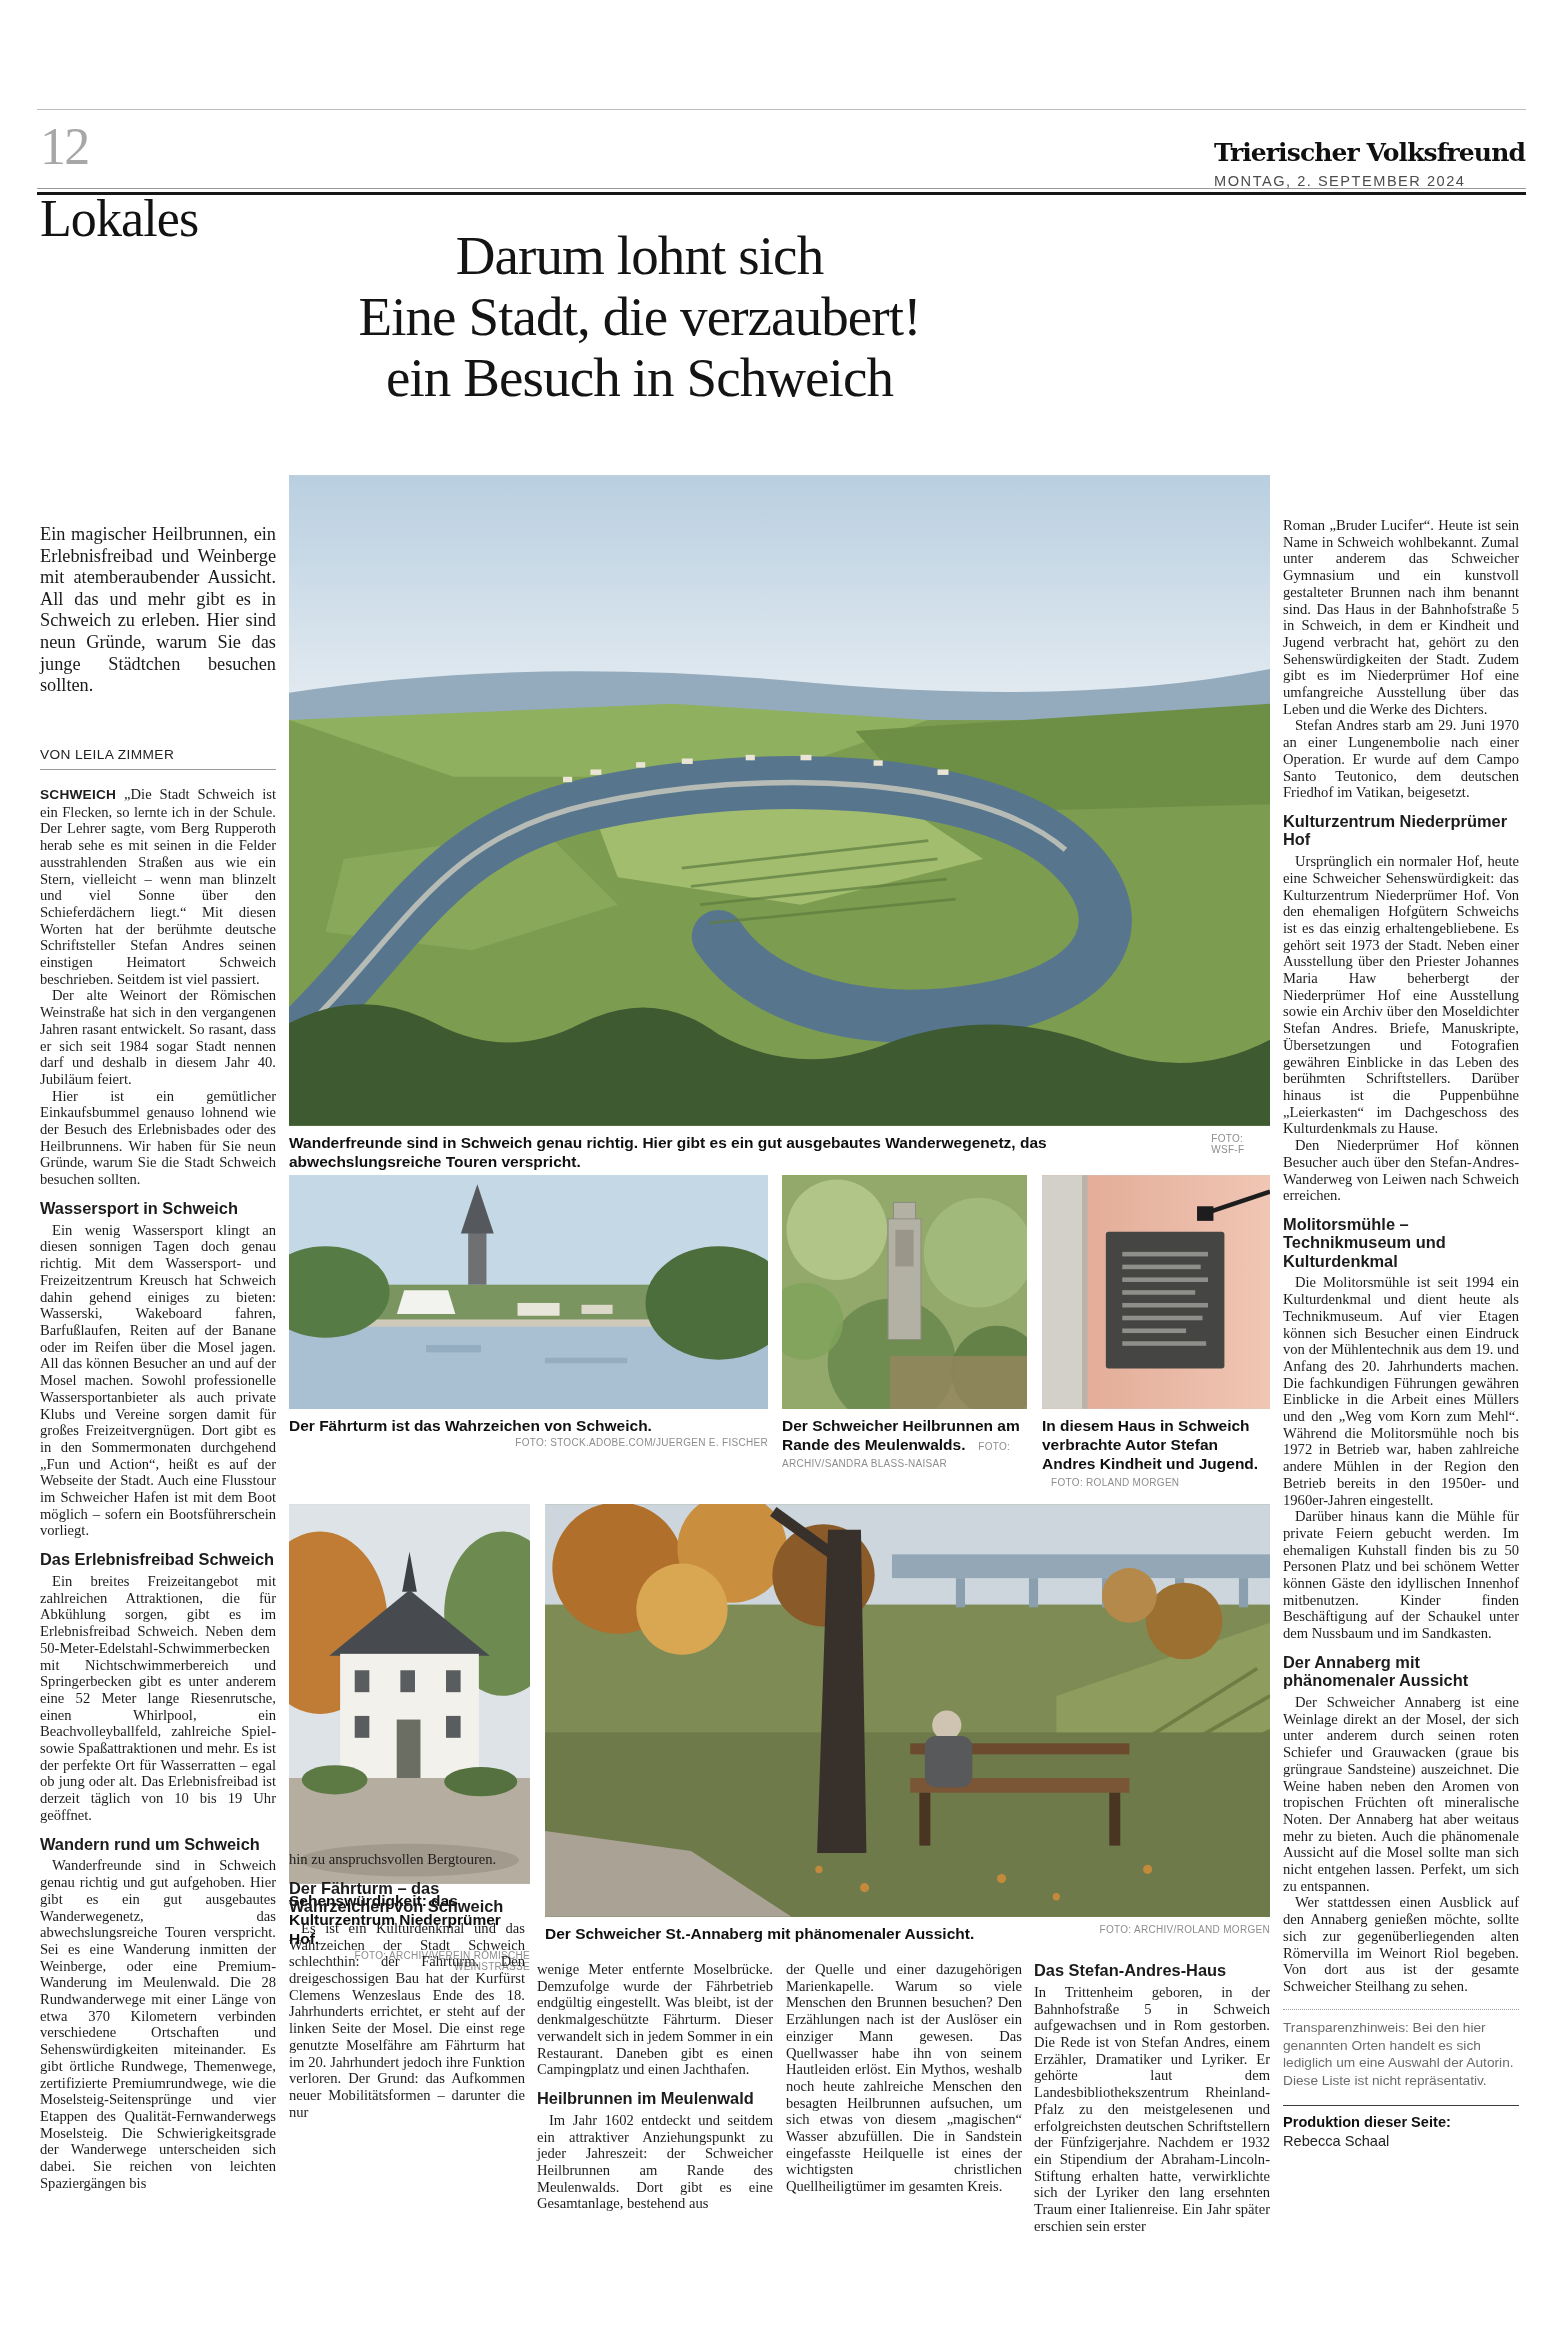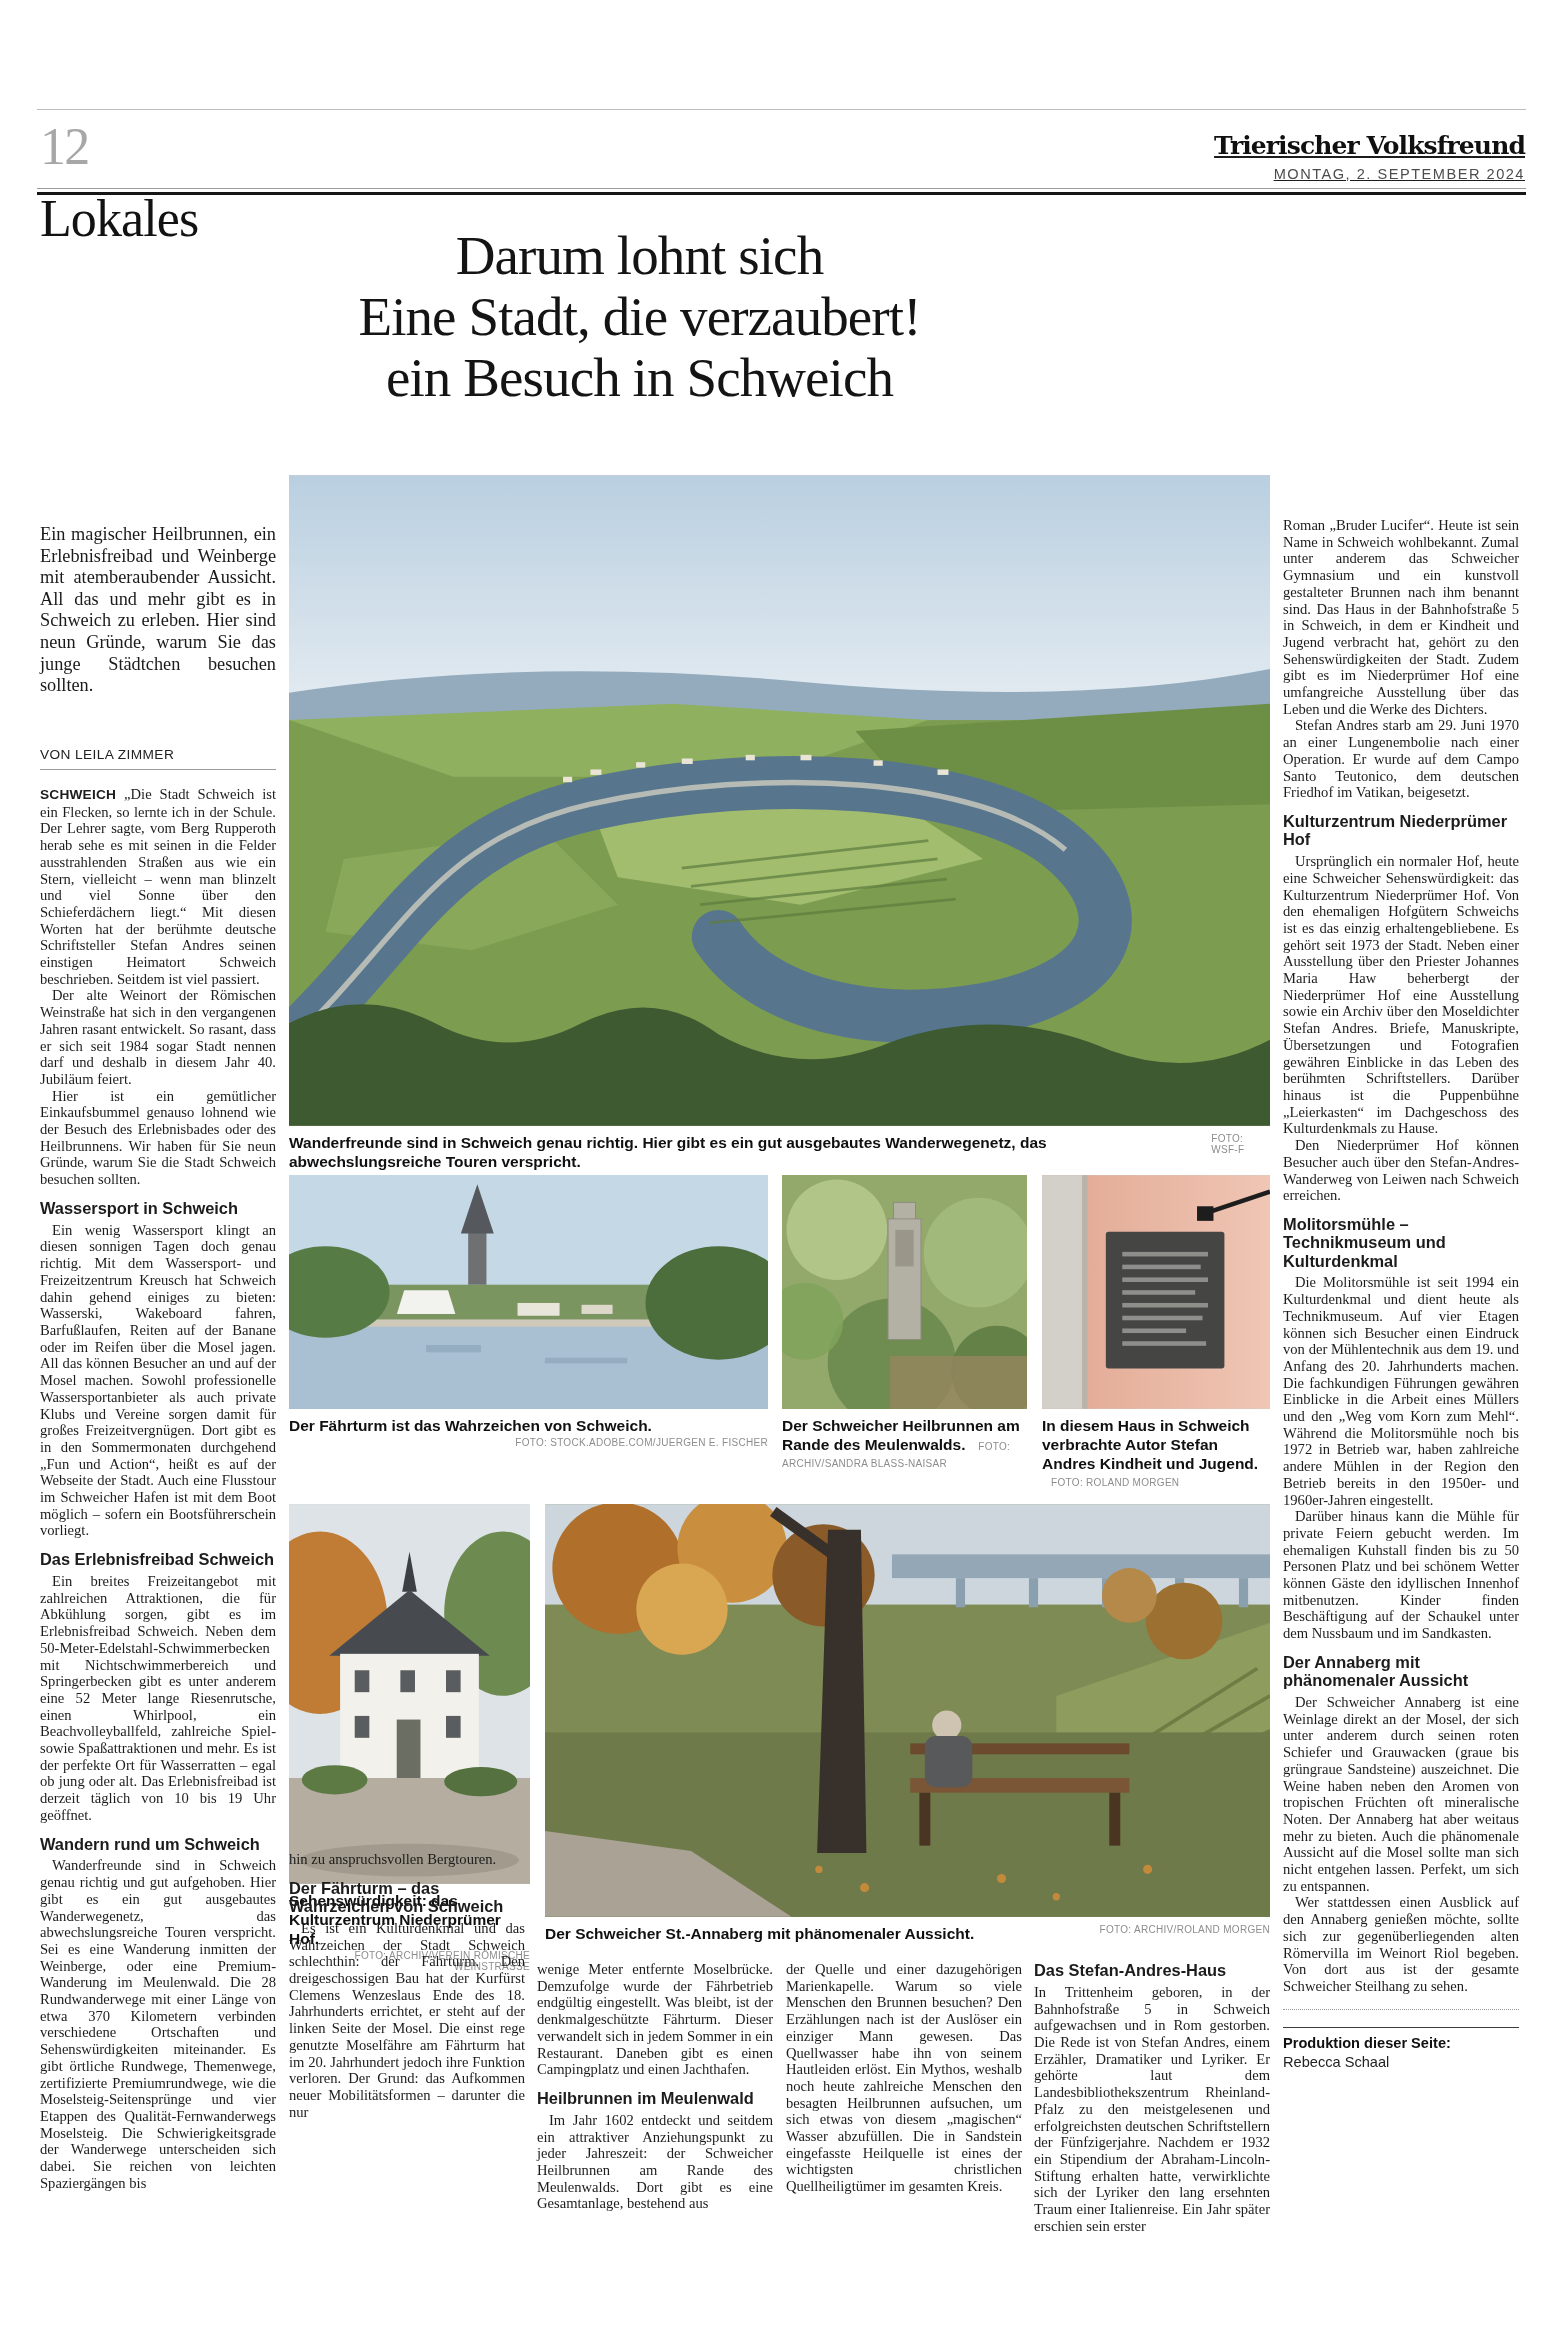--- a/index.html
+++ b/index.html
@@ -53,21 +53,21 @@
 <body>
 
 <div id="page">
 
   <div class="abs hairline" style="left:37px;top:109px;width:1489px;"></div>
 
   <div class="abs" style="left:40px;top:117px;display:flex;align-items:baseline;gap:12.8px;flex-direction:column;">
     <span class="pageno">12</span>
     <span class="section-title">Lokales</span>
   </div>
-  <div class="abs" style="right:37px;top:131px;text-align:right;text-decoration:underline;">
+  <div class="abs" style="right:37px;top:138px;text-align:left;">
     <div class="masthead">Trierischer Volksfreund</div>
     <div class="issue-date">MONTAG, 2. SEPTEMBER 2024</div>
   </div>
   <div class="abs rule-thin" style="left:37px;top:188px;width:1489px;"></div>
   <div class="abs rule-thick" style="left:37px;top:192px;width:1489px;"></div>
 
   <div class="abs headline" style="left:192px;top:225px;width:895px;">
     <div>Darum lohnt sich</div>
     <div>Eine Stadt, die verzaubert!</div>
     <div>ein Besuch in Schweich</div>
@@ -301,19 +301,20 @@
     <div class="sec-h">Kulturzentrum Niederprümer Hof</div>
     <p class="ind">Ursprünglich ein normaler Hof, heute eine Schweicher Sehenswürdigkeit: das Kulturzentrum Niederprümer Hof. Von den ehemaligen Hofgütern Schweichs ist es das einzig erhaltengebliebene. Es gehört seit 1973 der Stadt. Neben einer Ausstellung über den Priester Johannes Maria Haw beherbergt der Niederprümer Hof eine Ausstellung sowie ein Archiv über den Moseldichter Stefan Andres. Briefe, Manuskripte, Übersetzungen und Fotografien gewähren Einblicke in das Leben des berühmten Schriftstellers. Darüber hinaus ist die Puppenbühne „Leierkasten“ im Dachgeschoss des Kulturdenkmals zu Hause.</p>
     <p class="ind">Den Niederprümer Hof können Besucher auch über den Stefan-Andres-Wanderweg von Leiwen nach Schweich erreichen.</p>
     <div class="sec-h">Molitorsmühle – Technikmuseum und Kulturdenkmal</div>
     <p class="ind">Die Molitorsmühle ist seit 1994 ein Kulturdenkmal und dient heute als Technikmuseum. Auf vier Etagen können sich Besucher einen Eindruck von der Mühlentechnik aus dem 19. und Anfang des 20. Jahrhunderts machen. Die fachkundigen Führungen gewähren Einblicke in die Arbeit eines Müllers und den „Weg vom Korn zum Mehl“. Während die Molitorsmühle noch bis 1972 in Betrieb war, haben zahlreiche andere Mühlen in der Region den Betrieb bereits in den 1950er- und 1960er-Jahren eingestellt.</p>
     <p class="ind">Darüber hinaus kann die Mühle für private Feiern gebucht werden. Im ehemaligen Kuhstall finden bis zu 50 Personen Platz und bei schönem Wetter können Gäste den idyllischen Innenhof mitbenutzen. Kinder finden Beschäftigung auf der Schaukel unter dem Nussbaum und im Sandkasten.</p>
     <div class="sec-h">Der Annaberg mit phänomenaler Aussicht</div>
     <p class="ind">Der Schweicher Annaberg ist eine Weinlage direkt an der Mosel, der sich unter anderem durch seinen roten Schiefer und Grauwacken (graue bis grüngraue Sandsteine) auszeichnet. Die Weine haben neben den Aromen von tropischen Früchten oft mineralische Noten. Der Annaberg hat aber weitaus mehr zu bieten. Auch die phänomenale Aussicht auf die Mosel sollte man sich nicht entgehen lassen. Perfekt, um sich zu entspannen.</p>
     <p class="ind">Wer stattdessen einen Ausblick auf den Annaberg genießen möchte, sollte sich zur gegenüberliegenden alten Römervilla im Weinort Riol begeben. Von dort aus ist der gesamte Schweicher Steilhang zu sehen.</p>
     <hr class="dotted">
+    <div class="note">Transparenzhinweis: Bei den hier genannten Orten handelt es sich lediglich um eine Auswahl der Autorin. Diese Liste ist nicht repräsentativ.</div>
     <hr class="prod-rule">
     <div class="prod-label">Produktion dieser Seite:</div>
     <div class="prod-name">Rebecca Schaal</div>
   </div>
 
 </div>
 
 
 </body></html>

